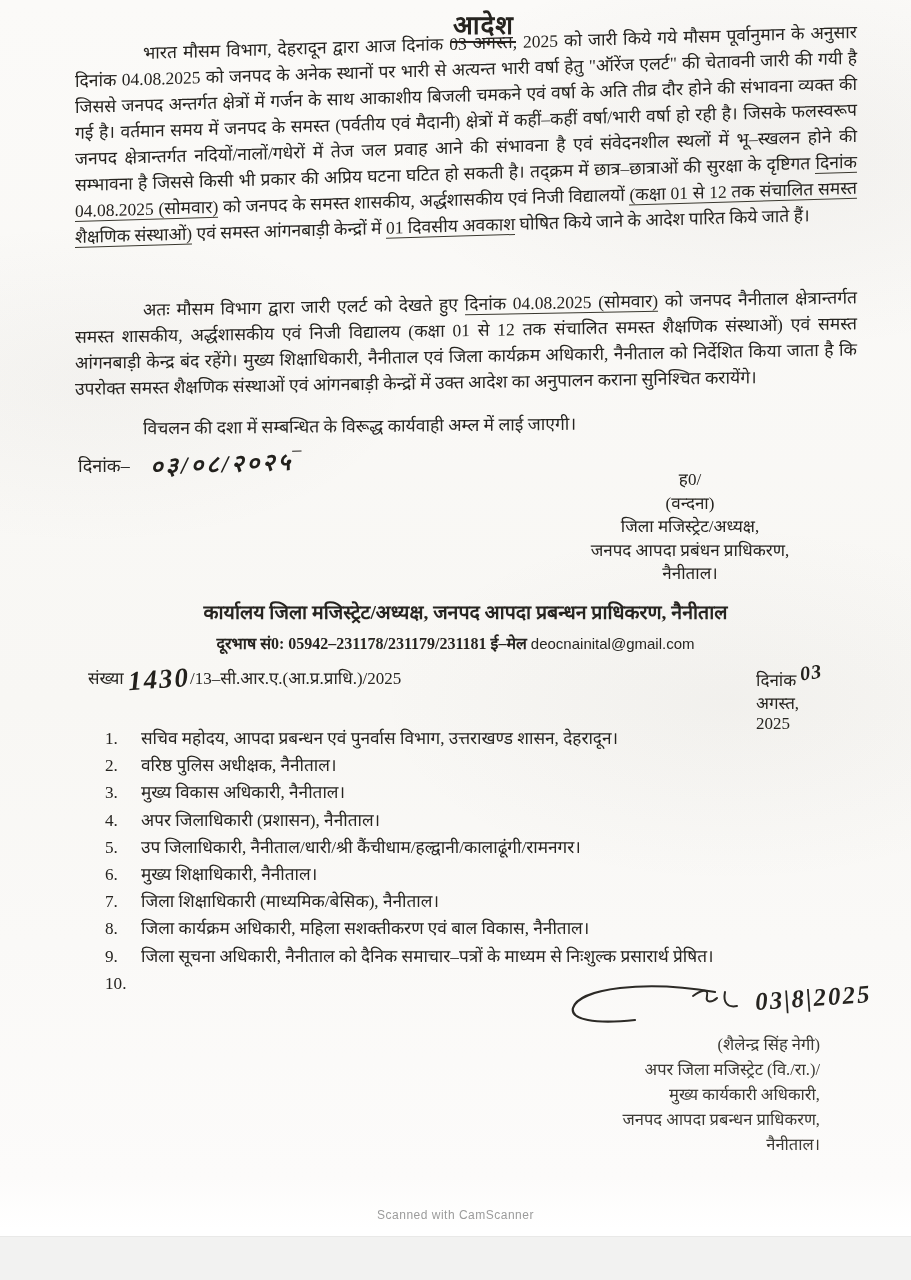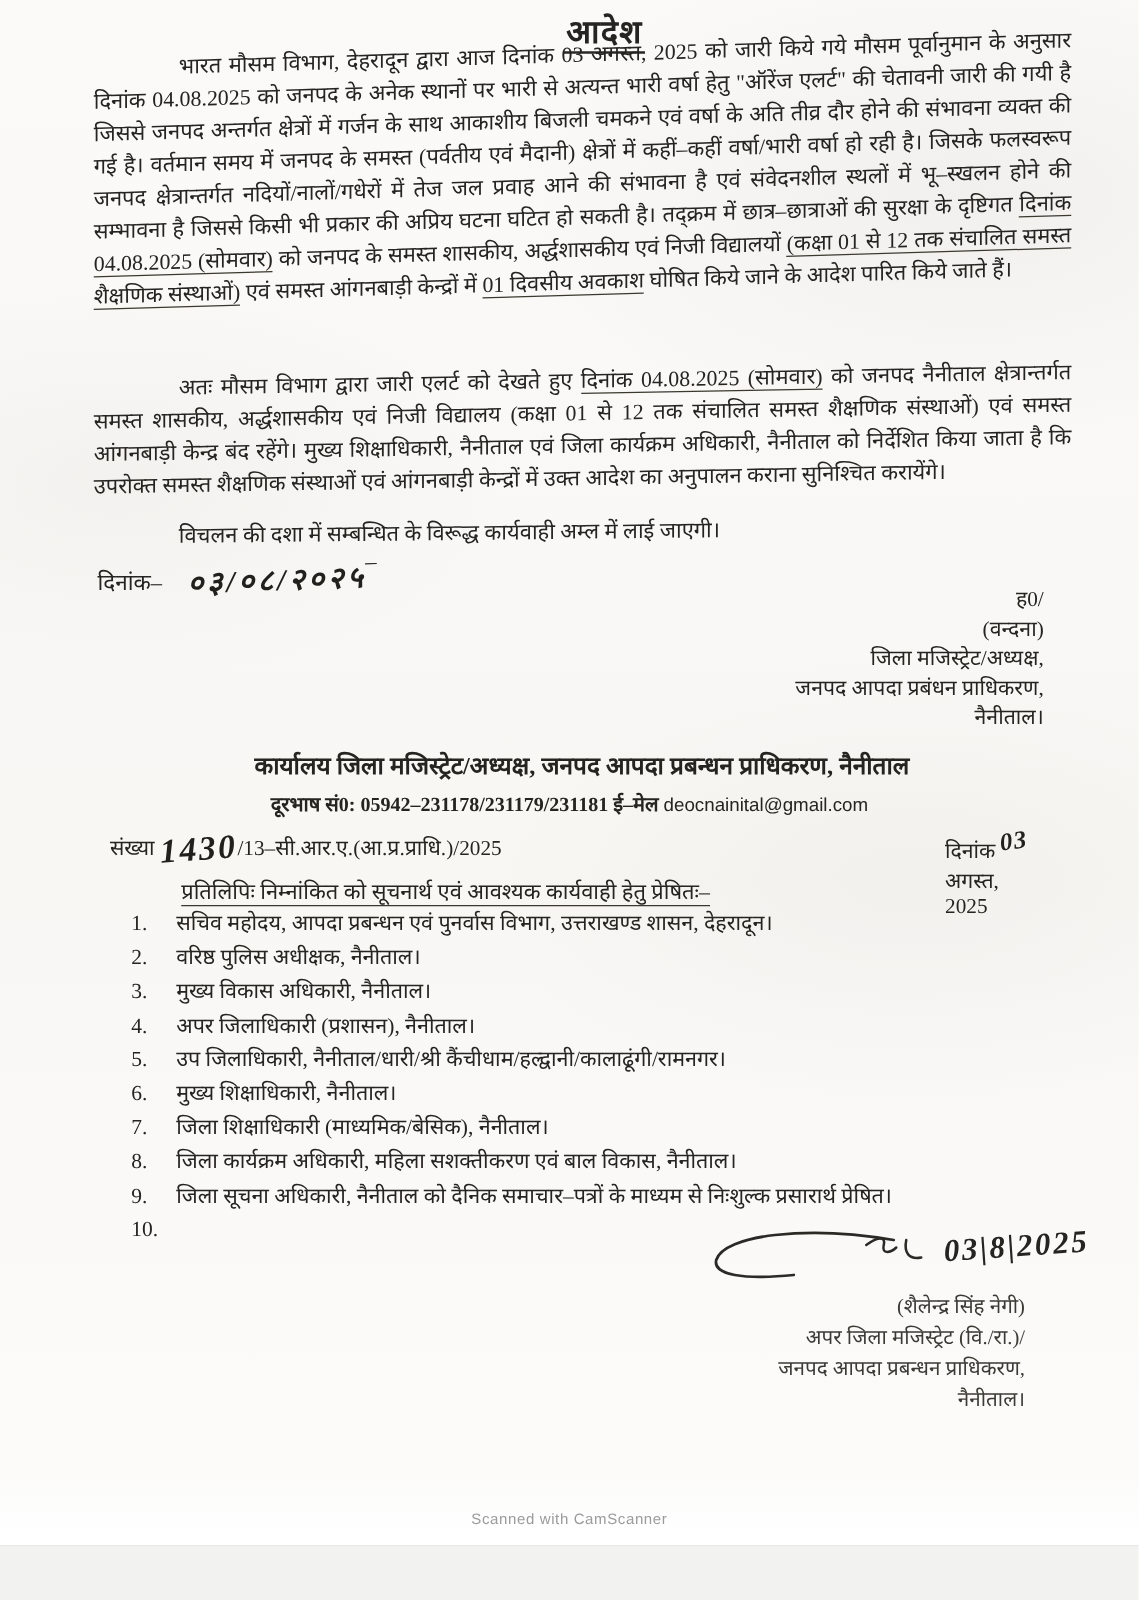--- a/index.html
+++ b/index.html
@@ -36,21 +36,21 @@
   .p2{top:298px;text-indent:68px;transform:skewY(-1.0deg);}
   .p3{top:416px;text-indent:68px;transform:skewY(-0.6deg);}
   .u{border-bottom:1.5px solid #3a382f;}
   .hw{
     font-style:italic;font-weight:bold;color:#22201c;
     letter-spacing:2px;
   }
   .date-line{left:78px;top:446px;font-size:18px;}
   .date-line .hw{display:inline-block;font-size:24px;transform:rotate(-2deg);margin-left:16px;letter-spacing:3px;}
   .sig-top{
-    left:545px;top:468px;width:290px;text-align:right;
+    left:545px;top:468px;width:290px;text-align:center;
     font-size:17px;line-height:23.5px;
   }
   .office-head{
     left:0;top:598px;width:911px;text-align:center;
     font-size:19.5px;font-weight:bold;margin-left:10px;
   }
   .office-contact{
     left:0;top:632px;width:911px;text-align:center;
     font-size:16px;font-weight:bold;
   }
@@ -122,23 +122,20 @@
   <div class="abs ref-line">
     <span>संख्या</span>
     <span class="hw ref-num-hw">1430</span><span>/13–सी.आर.ए.(आ.प्र.प्राधि.)/2025</span>
     <span class="ref-right">
       <span>दिनांक</span>
       <span class="hw ref-date-hw">03</span>
       <span>अगस्त, 2025</span>
     </span>
   </div>
 
-  <div class="abs copy-head">
-    <span>प्रतिलिपिः निम्नांकित को सूचनार्थ एवं आवश्यक कार्यवाही हेतु प्रेषितः–</span>
-  </div>
 
   <div class="abs copy-list">
     <div class="copy-row">
         <span class="num">1.</span>
         <span>सचिव महोदय, आपदा प्रबन्धन एवं पुनर्वास विभाग, उत्तराखण्ड शासन, देहरादून।</span>
       </div>
     <div class="copy-row">
         <span class="num">2.</span>
         <span>वरिष्ठ पुलिस अधीक्षक, नैनीताल।</span>
       </div>
@@ -179,20 +176,21 @@
     <svg width="330" height="60" viewBox="0 0 330 60">
       <path d="M 150 14 C 80 2 14 10 8 30 C 5 42 30 46 70 42" fill="none" stroke="#2c2a26" stroke-width="2.2" stroke-linecap="round"></path>
       <path d="M 128 18 c 8 -6 16 -8 14 0 c -2 8 6 6 10 2 m 8 -6 c -2 10 2 16 12 14" fill="none" stroke="#2c2a26" stroke-width="2" stroke-linecap="round"></path>
     </svg>
     <span class="sig-bottom-date">03|8|2025</span>
   </div>
 
   <div class="abs sig-bottom">
     <div>(शैलेन्द्र सिंह नेगी)</div>
     <div>अपर जिला मजिस्ट्रेट (वि./रा.)/</div>
+    <div>मुख्य कार्यकारी अधिकारी,</div>
     <div>जनपद आपदा प्रबन्धन प्राधिकरण,</div>
     <div>नैनीताल।</div>
   </div>
 
   <div class="abs watermark">
     <span>Scanned with CamScanner</span>
   </div>
 
   <div class="abs bottom-band"></div>
 </div>

